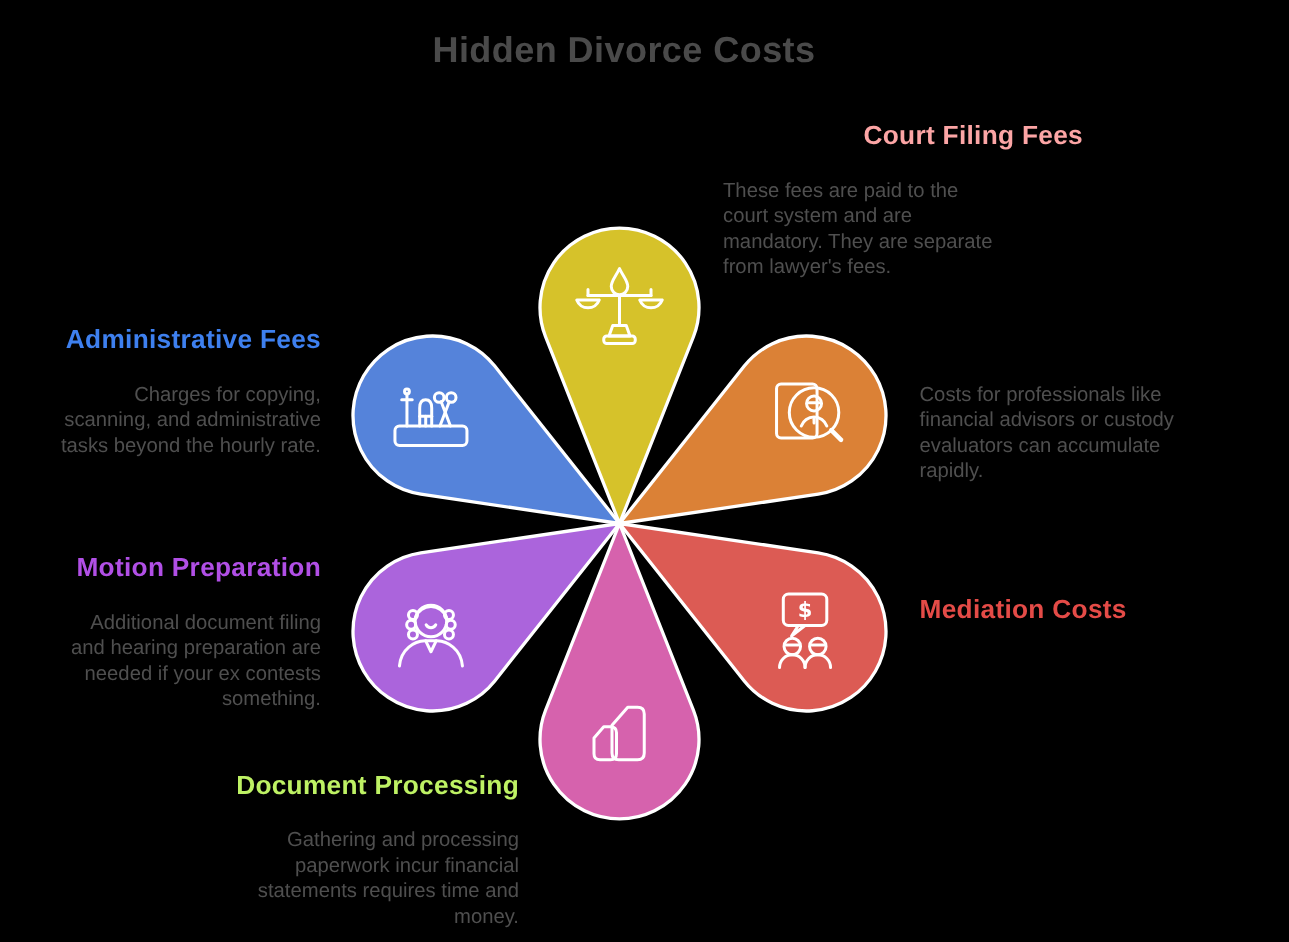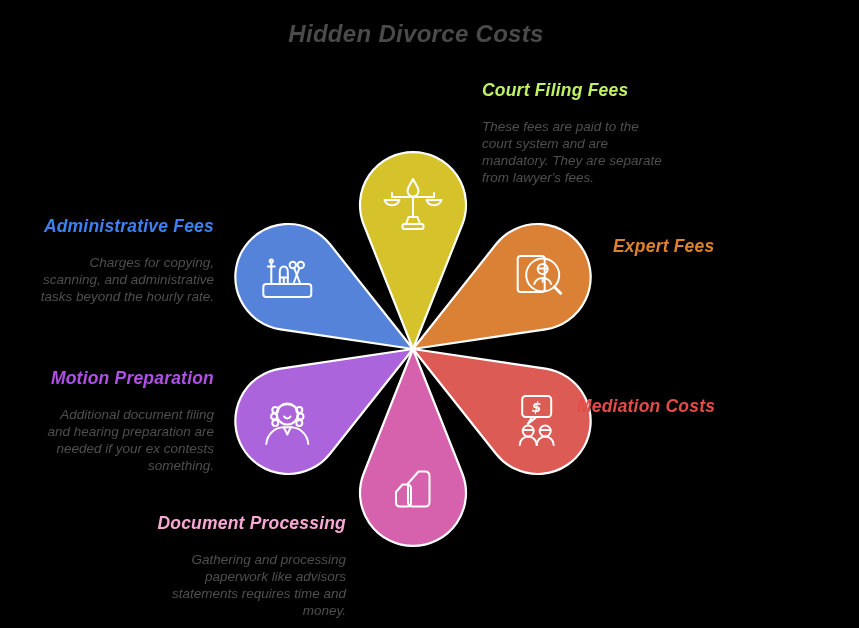--- a/index.html
+++ b/index.html
@@ -3,21 +3,20 @@
 <meta charset="utf-8">
 <style>
   html, body { margin: 0; padding: 0; background: #000; }
   .canvas {
     position: relative;
     width: 859px;
     height: 628px;
     background: #000;
     overflow: hidden;
     font-family: "Liberation Sans", "DejaVu Sans", sans-serif;
-    font-style: italic;
   }
   .title {
     position: absolute;
     top: 20px; left: 0;
     width: 832px;
     margin: 0;
     text-align: center;
     font-size: 24px;
     font-weight: 800;
     color: #4a4a4a;
@@ -49,21 +48,21 @@
     margin: 18px 0 0;
     font-size: 13.5px;
     line-height: 17px;
     color: #4f4f4f;
     white-space: pre-line;
   }
   .align-left  { text-align: left; }
   .align-right { text-align: right; }
   .block-court    { left: 482px;  top: 80px; }
   .block-expert   { left: 613px;  top: 236px; }
-  .block-mediation{ left: 577px;  top: 396px; }
+  .block-mediation{ left: 613px;  top: 396px; }
   .block-document { right: 513px; top: 513px; }
   .block-motion   { right: 645px; top: 368px; }
   .block-admin    { right: 645px; top: 216px; }
 </style>
 </head>
 <body>
 
 <div class="canvas">
 
   <h1 class="title">Hidden Divorce Costs</h1>
@@ -153,39 +152,42 @@
       <path d="M -7.5,0.5 H 0.5"></path>
       <path d="M -3.5,0.5 V 7"></path>
       <circle cx="5.5" cy="-12" r="3.2"></circle>
       <circle cx="13.5" cy="-12" r="3.2"></circle>
       <path d="M 6.8,-9.2 L 13,7"></path>
       <path d="M 12.2,-9.2 L 6,7"></path>
     </g>
   </svg>
 
   <section class="block align-left block-court">
-    <h2 style="color: #bef264;">Court Filing Fees</h2>
+    <h2 style="color: #fca5a5; text-align: right;">Court Filing Fees</h2>
     <p>These fees are paid to the
 court system and are
 mandatory. They are separate
 from lawyer's fees.</p>
   </section>
 
   <section class="block align-left block-expert">
-    <h2 style="color: rgb(223, 130, 44);">Expert Fees</h2>
+    <p>Costs for professionals like
+financial advisors or custody
+evaluators can accumulate
+rapidly.</p>
   </section>
 
   <section class="block align-left block-mediation">
     <h2 style="color: rgb(228, 75, 71);">Mediation Costs</h2>
   </section>
 
   <section class="block align-right block-document">
-    <h2 style="color: #f9a8d4;">Document Processing</h2>
+    <h2 style="color: #bef264;">Document Processing</h2>
     <p>Gathering and processing
-paperwork like advisors
+paperwork incur financial
 statements requires time and
 money.</p>
   </section>
 
   <section class="block align-right block-motion">
     <h2 style="color: rgb(177, 79, 230);">Motion Preparation</h2>
     <p>Additional document filing
 and hearing preparation are
 needed if your ex contests
 something.</p>

